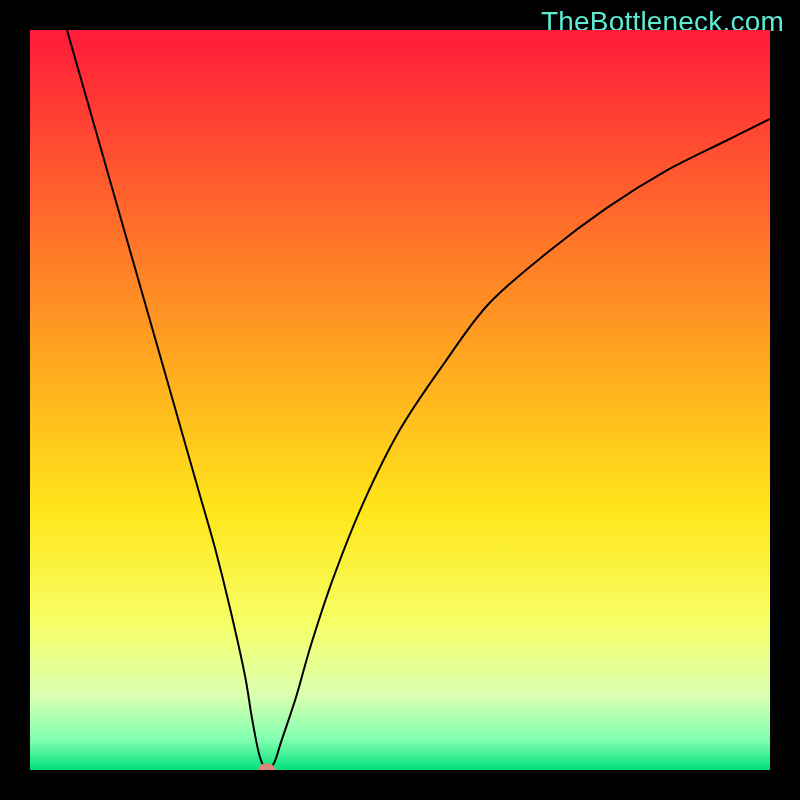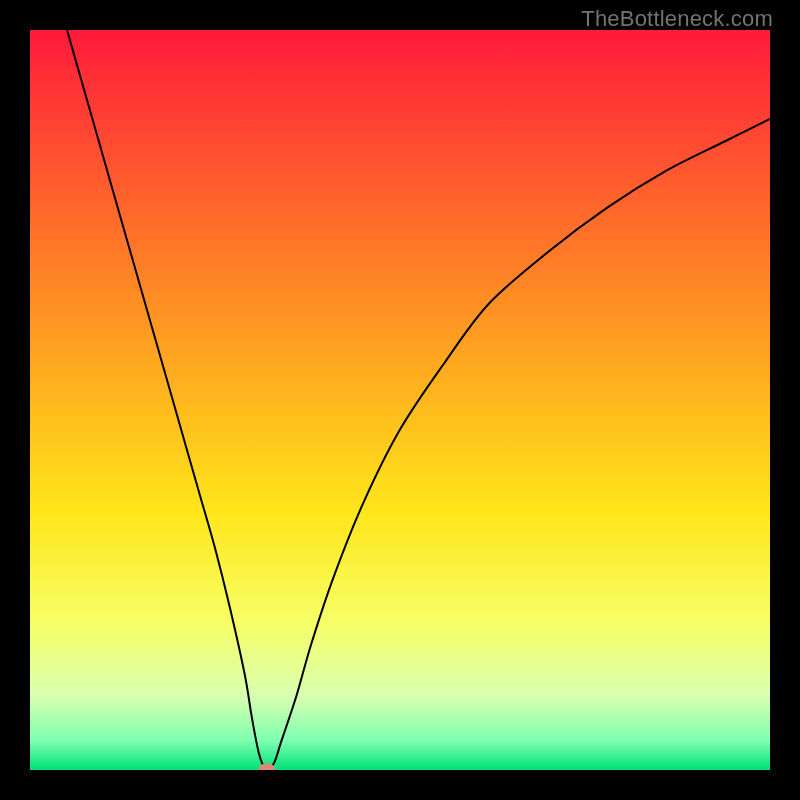--- a/index.html
+++ b/index.html
@@ -15,23 +15,23 @@
     position: absolute;
     left: 0;
     top: 0;
     width: 800px;
     height: 800px;
     background: #000;
   }
   .watermark {
     position: absolute;
     top: 6px;
-    right: 27px;
-    color: #737373;
-    font-size: 22px;
+    right: 16px;
+    color: #5eead4;
+    font-size: 28px;
     letter-spacing: 0.2px;
     font-weight: 400;
     user-select: none;
   }
   .plotwrap {
     position: absolute;
     top: 30px;
     left: 30px;
     width: 740px;
     height: 740px;

